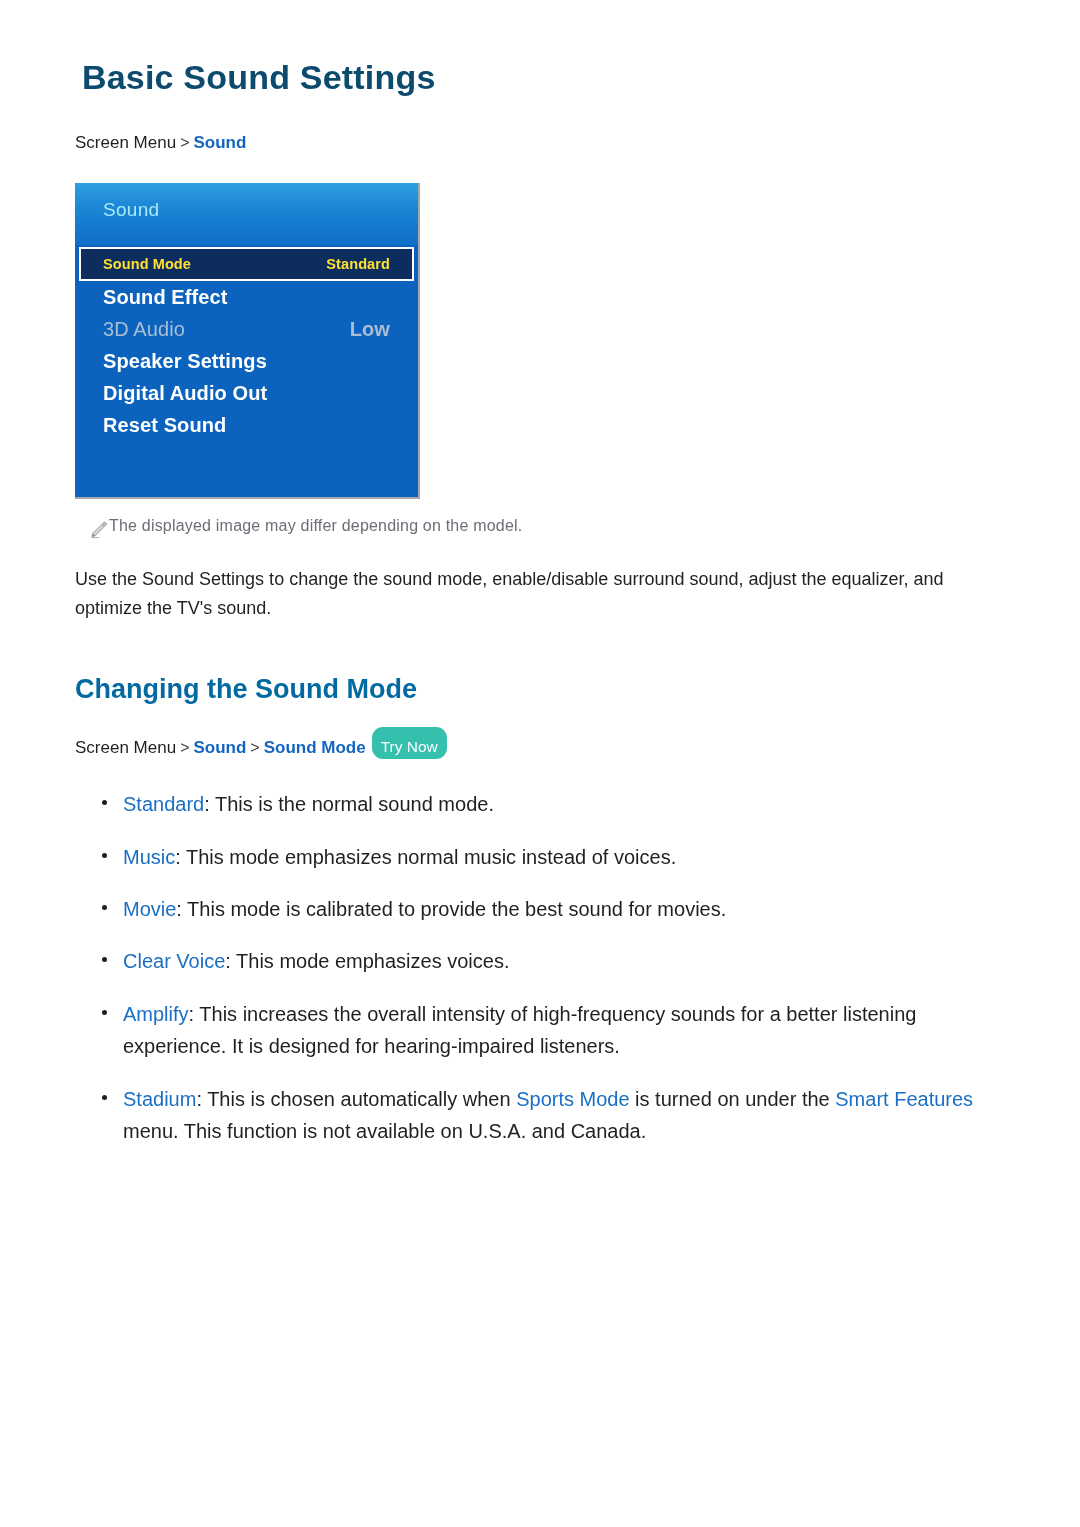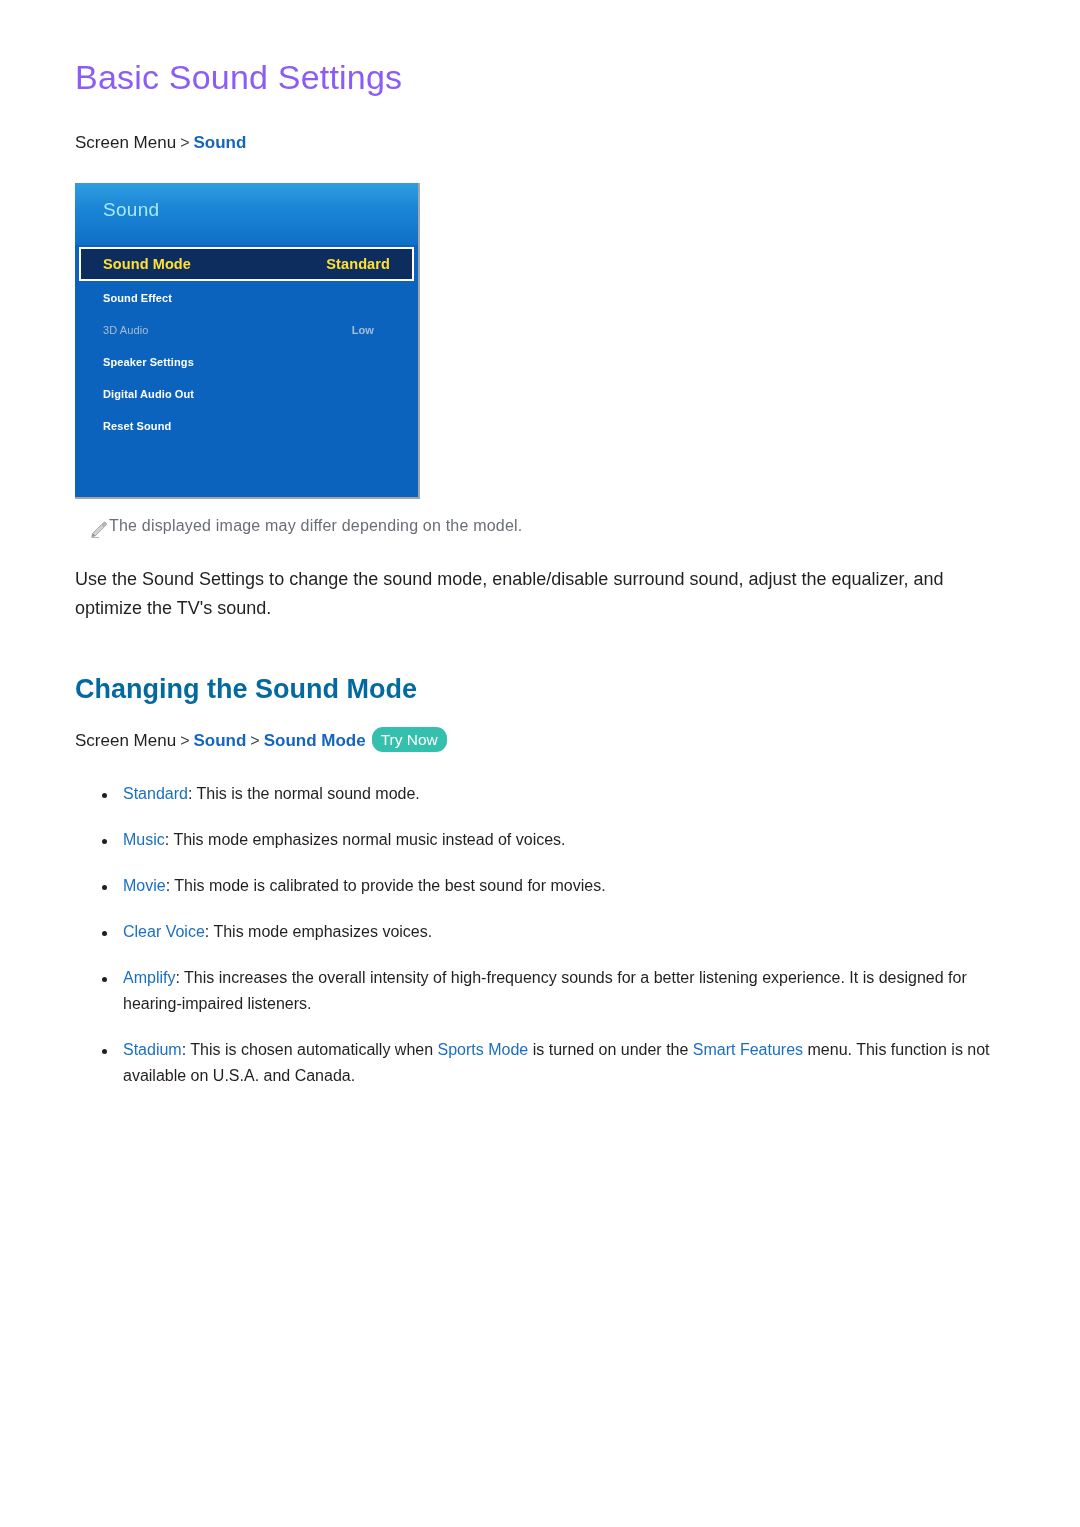--- a/index.html
+++ b/index.html
@@ -16,24 +16,24 @@
     overflow: hidden;
   }
 
   .page {
     padding: 58px 75px 0 75px;
   }
 
   
   .page-title {
     font-size: 34px;
-    font-weight: normal;
-    color: #8b5cf6;
+    font-weight: bold;
+    color: #0c4a6e;
     letter-spacing: 0.2px;
-    margin: 0 0 34px 0;
+    margin: 0 0 34px 7px;
     line-height: 1.15;
   }
 
   
   .breadcrumb {
     font-size: 17px;
     color: #231f20;
     margin: 0 0 28px 0;
     line-height: 1.4;
     white-space: nowrap;
@@ -47,21 +47,21 @@
     color: #1565c0;
     font-weight: bold;
   }
   .badge-trynow {
     display: inline-block;
     background: #35bfad;
     color: #ffffff;
     font-size: 15.5px;
     font-weight: normal;
     border-radius: 11px;
-    padding: 4px 9px 3px 9px;
+    padding: 11px 9px 3px 9px;
     margin-left: 6px;
     position: relative;
     top: -1px;
     line-height: 1.2;
   }
 
   
   .tvmenu-wrap {
     margin: 0 0 0 0;
     position: relative;
@@ -89,22 +89,22 @@
   }
   .tvmenu-list {
     padding: 0;
     margin: 0;
   }
   .tv-row {
     height: 32px;
     display: flex;
     align-items: center;
     justify-content: space-between;
-    padding: 0 44px 0 28px;
-    font-size: 11px;
+    padding: 0 28px 0 28px;
+    font-size: 20px;
     color: #ffffff;
     font-weight: bold;
     letter-spacing: 0.1px;
   }
   .tv-row.dim { color: #a9bdd4; font-weight: normal; gap: 12px; }
   .tv-row.dim .tv-val { color: #a9bdd4; }
   .tv-row .tv-val { font-weight: bold; }
 
   .tv-row-selected-wrap {
     position: relative;
@@ -163,21 +163,21 @@
 
   
   .bullets {
     margin: 22px 0 0 0;
     padding: 0;
     list-style: none;
   }
   .bullets li {
     position: relative;
     padding-left: 48px;
-    font-size: 16px;
+    font-size: 20px;
     line-height: 1.62;
     color: #231f20;
     margin-bottom: 20px;
     max-width: 960px;
   }
   .bullets li::before {
     content: "";
     position: absolute;
     left: 27px;
     top: 12px;

